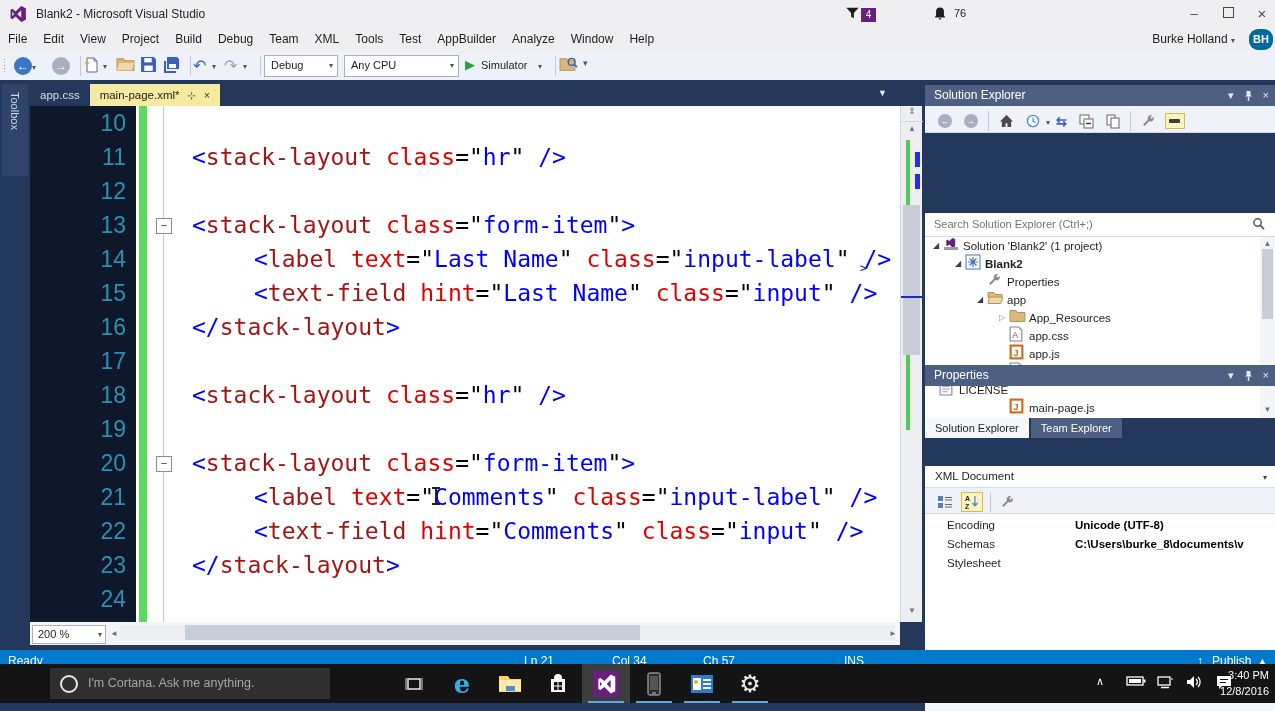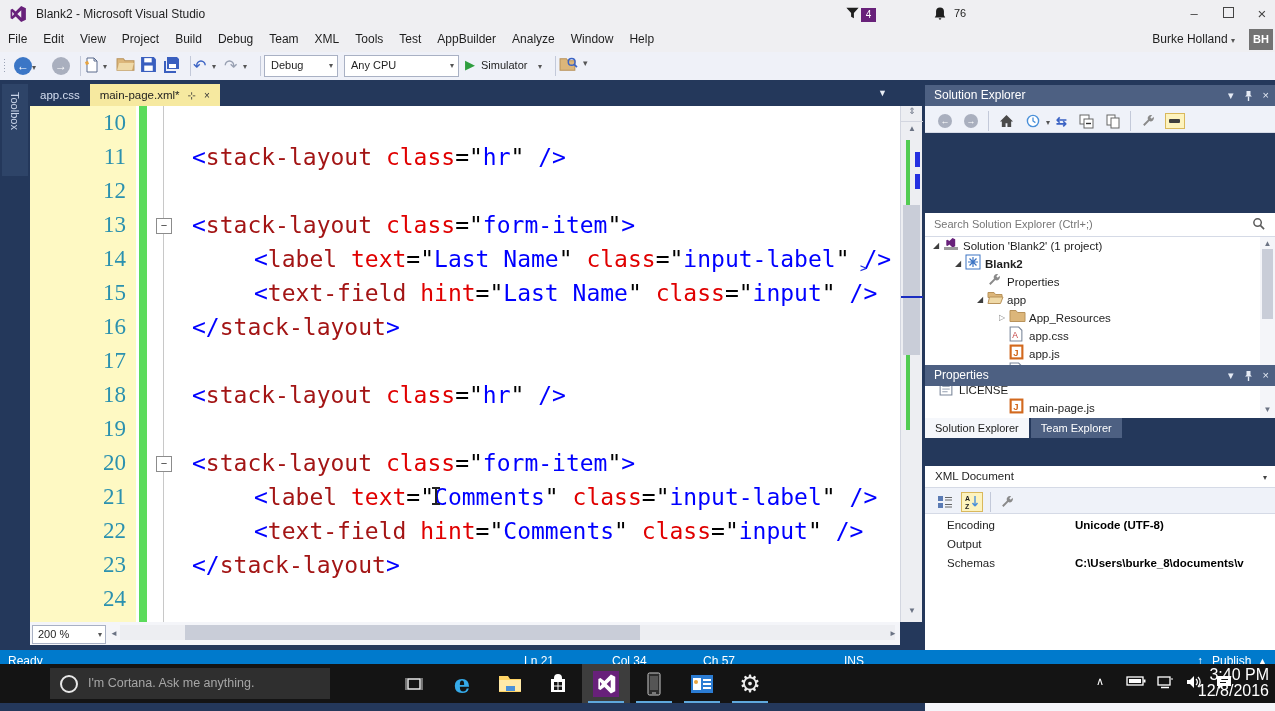--- a/index.html
+++ b/index.html
@@ -22,22 +22,22 @@
   #quick-launch{position:absolute;left:977px;top:4px;width:193px;height:19px;background:#fff;border:1px solid #B6BCCC;}
   #quick-launch .ph{position:absolute;left:6px;top:2px;font-size:11px;color:#767676;}
   #quick-launch .mag{position:absolute;right:4px;top:2px;}
   .winbtn{position:absolute;top:0;width:32px;height:28px;text-align:center;line-height:28px;color:#444;font-size:13px;}
   #win-max .boxglyph{display:inline-block;width:9px;height:9px;border:1px solid #444;}
 
   
   #menubar{left:0;top:28px;width:1275px;height:24px;background:#EFEFF2;}
   .menu-item{display:inline-block;padding:4px 8px;font-size:12px;color:#1E1E1E;}
   #menu-user{position:absolute;right:40px;top:4px;font-size:12px;color:#1E1E1E;}
-  #avatar-bh{position:absolute;right:2px;top:1px;width:24px;height:21px;background:#737373;color:#fff;
-    font-size:11px;font-weight:bold;text-align:center;line-height:21px;}
+  #avatar-bh{position:absolute;right:2px;top:1px;width:24px;height:21px;background:#0369a1;color:#fff;
+    font-size:11px;font-weight:bold;text-align:center;line-height:21px;border-radius:9px;}
 
   
   #toolbar{left:0;top:52px;width:1275px;height:28px;background:#EFF1F8;}
   .tbar-ic{position:absolute;top:4px;}
   .circ{width:18px;height:18px;border-radius:50%;color:#fff;font-size:12px;line-height:18px;text-align:center;display:inline-block;}
   .circ.blue{background:#3B76C6;} .circ.gray{background:#A9AFBE;}
   .dd{font-size:8px;color:#555;}
   .combo{position:absolute;top:3px;height:20px;background:#fff;border:1px solid #A9B1C4;font-size:11px;color:#1E1E1E;}
   .combo .cl{position:absolute;left:6px;top:3px;white-space:nowrap;}
   .combo .ca{position:absolute;right:4px;top:5px;font-size:8px;color:#555;}
@@ -49,22 +49,22 @@
   #shell{left:0;top:80px;width:1098px;height:570px;background:#24385B;}
   #toolbox-tab{position:absolute;left:2px;top:4px;width:26px;height:92px;background:#2E4468;
      color:#C9D4E8;font-size:11px;writing-mode:vertical-rl;text-align:left;padding-top:8px;box-sizing:border-box;padding-right:7px;}
   #tabrow{position:absolute;left:30px;top:4px;height:22px;}
   .doc-tab{display:inline-block;height:22px;line-height:22px;font-size:11.5px;padding:0 10px;color:#D5DEF0;vertical-align:top;}
   .doc-tab.active{background:#F6E9A0;color:#1E1E1E;}
   .doc-tab .tabic{margin-left:8px;font-size:10px;color:#333;}
   #tabwell-dd{position:absolute;left:878px;top:8px;color:#E8EDF5;font-size:9px;}
 
   #code-area{position:absolute;left:30px;top:26px;width:870px;height:516px;background:#fff;overflow:hidden;}
-  #gutter{position:absolute;left:0;top:0;width:106px;height:100%;background:#fef9c3;
-     font-family:Liberation Serif, serif;font-size:23px;color:#2B91AF;text-align:right;}
+  #gutter{position:absolute;left:0;top:0;width:106px;height:100%;background:#0f172a;
+     font-family:Liberation Sans, sans-serif;font-size:23px;color:#2B91AF;text-align:right;}
   #gutter .ln{height:34px;line-height:34px;padding-right:10px;}
   #changebar{position:absolute;left:109px;top:0;width:8px;height:100%;background:#5BDB5B;}
   #foldline{position:absolute;left:133px;top:0;width:1px;height:100%;background:#C8C8C8;}
   .foldbox{position:absolute;left:126px;width:14px;height:14px;background:#fff;border:1px solid #8C8C8C;
      font-size:11px;line-height:12px;text-align:center;color:#333;z-index:3;}
   #codelines{position:absolute;left:146px;top:0;right:0;height:100%;
      font-family:"DejaVu Sans Mono",monospace;font-size:23px;}
   .codeline{height:34px;line-height:34px;white-space:pre;}
   .tk-p{color:#0000FF;} .tk-e{color:#A31515;} .tk-a{color:#E00000;} .tk-q{color:#000;} .tk-v{color:#0000FF;}
 
@@ -134,21 +134,21 @@
   
   #taskbar{left:0;top:664px;width:1275px;height:39px;background:#141414;}
   #start-btn{position:absolute;left:0;top:0;width:48px;height:39px;display:flex;align-items:center;justify-content:center;}
   #cortana{position:absolute;left:50px;top:4px;width:280px;height:31px;background:#2F2F2F;}
   #cortana .ring{position:absolute;left:10px;top:7px;width:14px;height:14px;border:2px solid #E8E8E8;border-radius:50%;}
   #cortana .ct{position:absolute;left:38px;top:8px;font-size:12.5px;color:#A6A6A6;}
   .tk-btn{position:absolute;top:0;width:48px;height:39px;display:flex;align-items:center;justify-content:center;}
   .tk-btn.active-app{background:#3D3D3D;}
   .tk-underline{position:absolute;left:6px;bottom:0;width:36px;height:2px;background:#5FA8DC;}
   .tray-ic{position:absolute;top:11px;color:#fff;}
-  #tray-clock{position:absolute;right:6px;top:3px;text-align:right;color:#fff;font-size:16px;line-height:16px;}
+  #tray-clock{position:absolute;right:6px;top:3px;text-align:right;color:#fff;font-size:11px;line-height:16px;}
 </style>
 </head>
 <body>
 
 <div id="app">
 
   <div id="titlebar" class="abs">
     <span id="tb-logo" class="ic">
         <svg width="18" height="18" viewBox="0 0 16 16">
           <path fill="#68217A" d="M10.8.8 5.9 5.7 3 3.4l-1.6.8v7.6l1.6.8 2.9-2.3 4.9 4.9 4.2-2V2.8z"></path>
@@ -500,26 +500,26 @@
           <svg width="14" height="14" viewBox="0 0 16 16">
             <path d="M14.5 3.2a3.8 3.8 0 0 1-5 4.9L4 13.6 2.4 12l5.5-5.5a3.8 3.8 0 0 1 4.9-5L10.6 3.7l1.7 1.7z" fill="#8A8A8A"></path>
           </svg>
         </span></div>
     <div id="props-grid">
         <div class="prow">
           <span class="pn">Encoding</span>
           <span class="pv">Unicode (UTF-8)</span>
         </div>
         <div class="prow">
-          <span class="pn">Output</span>
-          <span class="pv"></span>
-        </div>
-        <div class="prow">
           <span class="pn">Schemas</span>
           <span class="pv">C:\Users\burke_8\documents\v</span>
+        </div>
+        <div class="prow">
+          <span class="pn">Stylesheet</span>
+          <span class="pv"></span>
         </div>
       </div>
     <div id="props-desc">
       <div class="dt">Encoding</div>
       <div class="dd2">Character encoding of the document.</div>
     </div>
   </div>
 
   <div id="statusbar" class="abs">
     <span style="left:8px">Ready</span>

